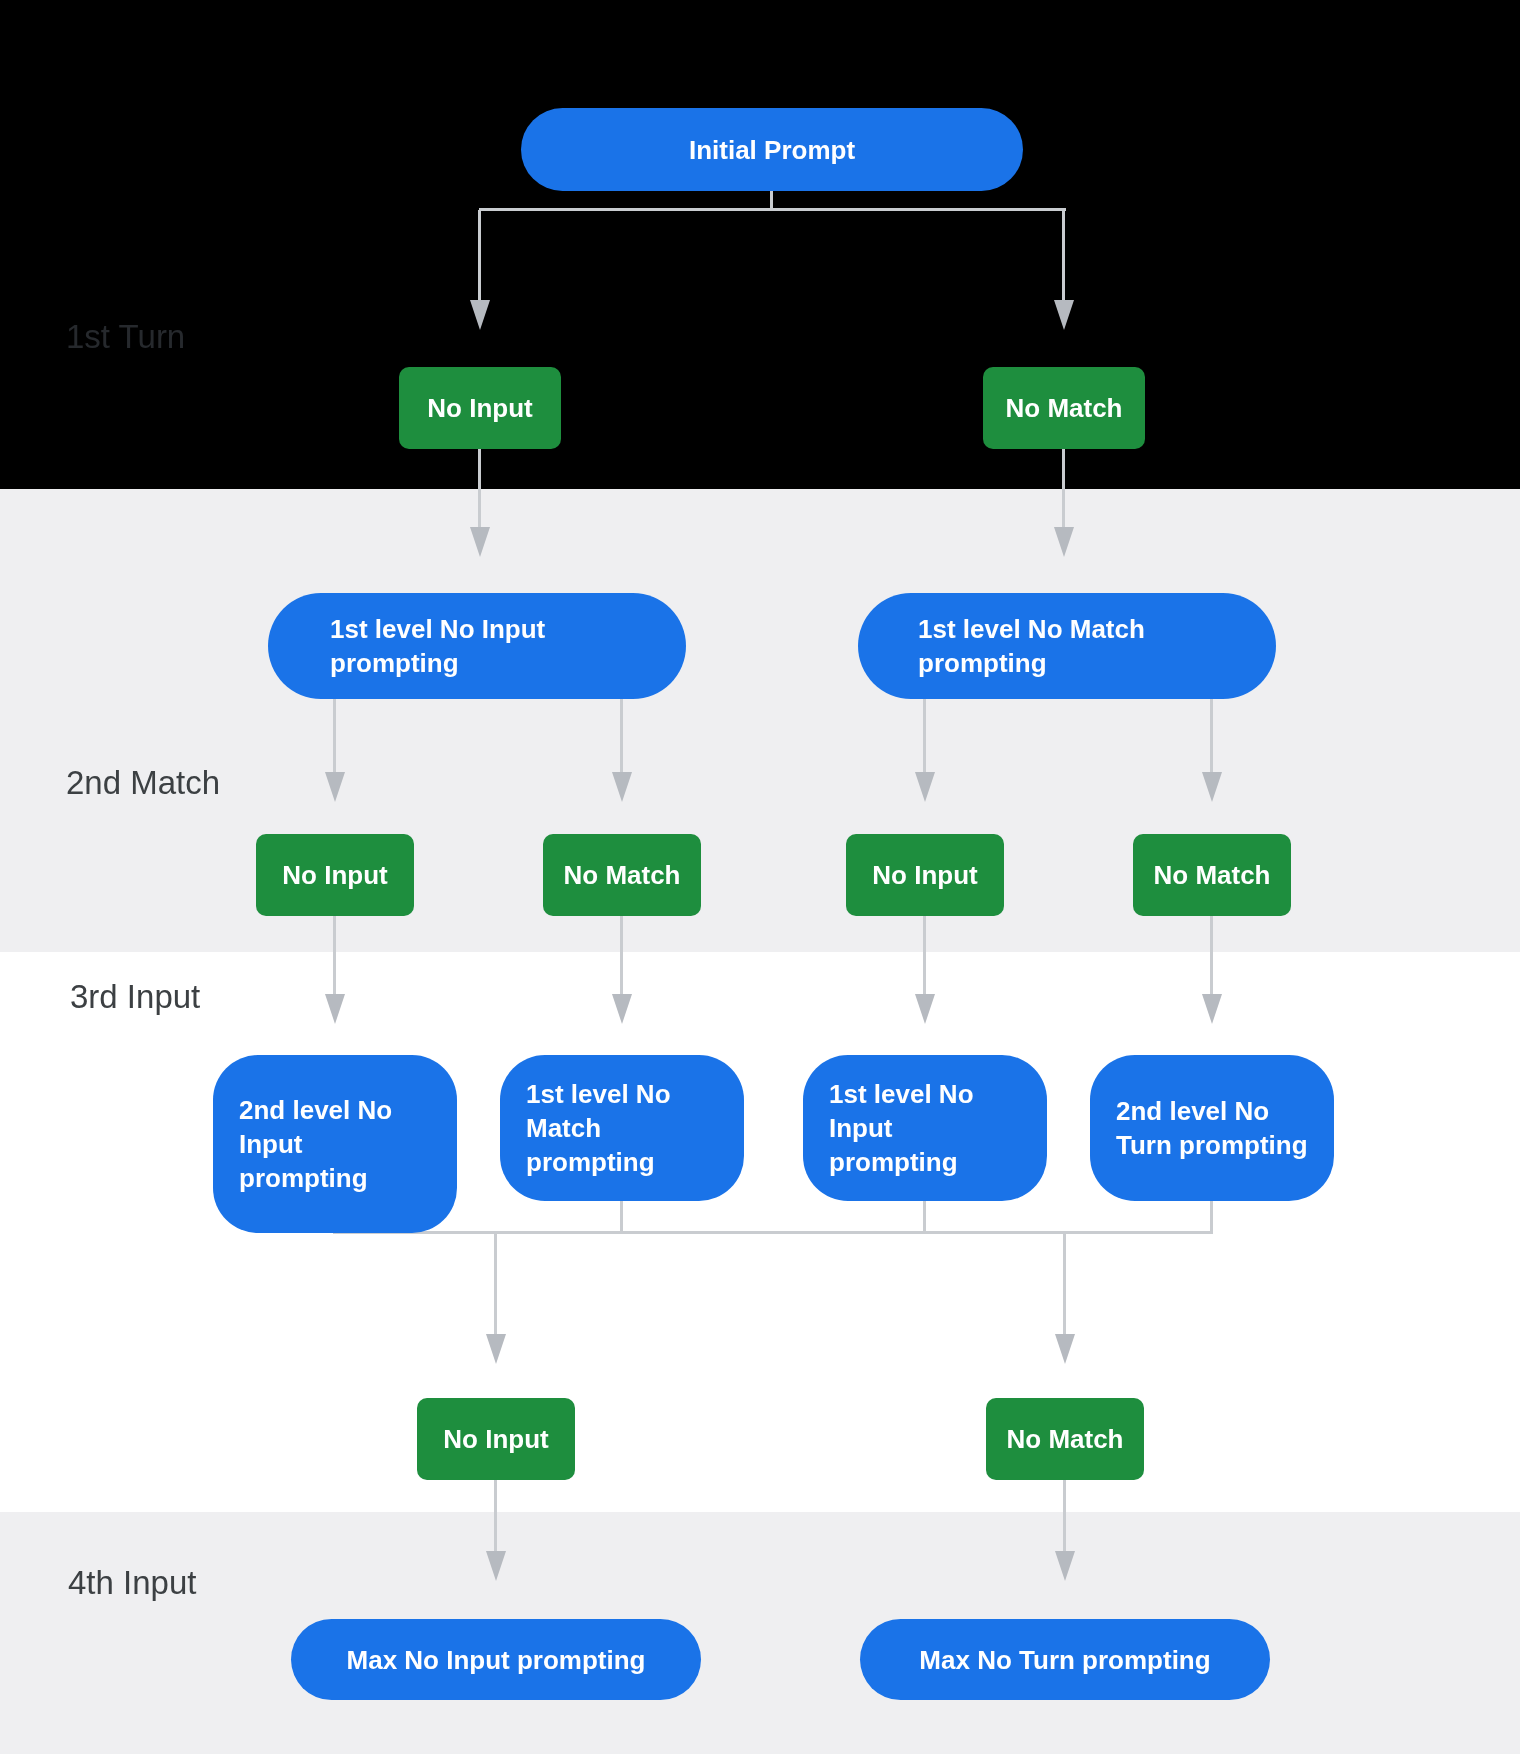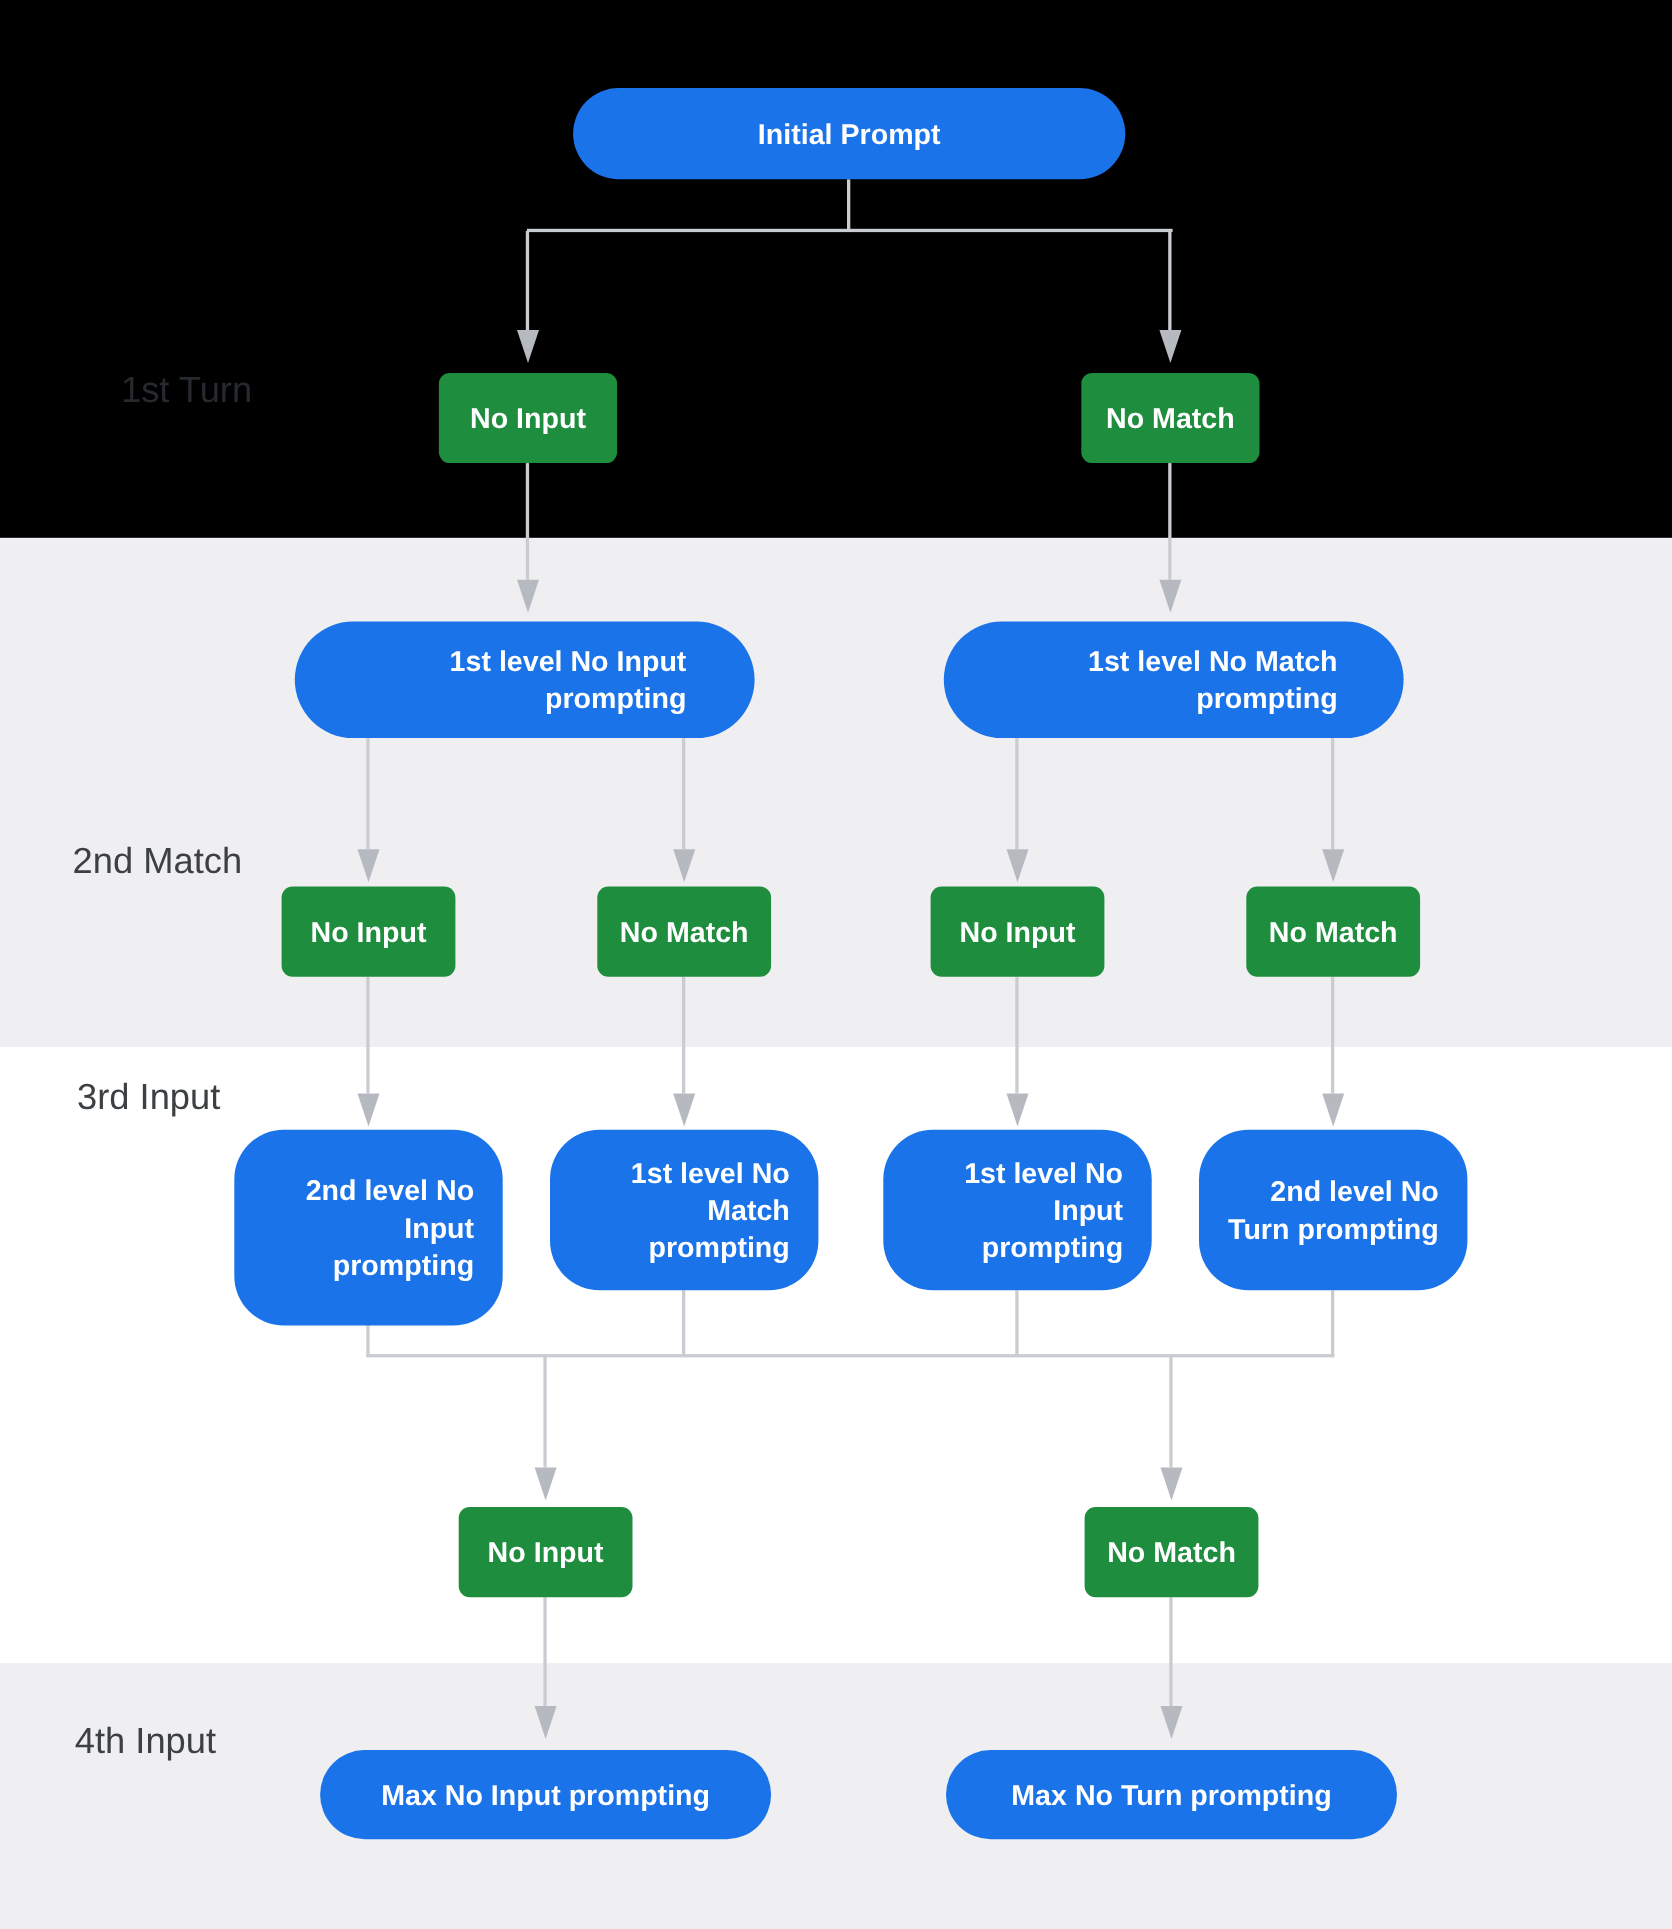--- a/index.html
+++ b/index.html
@@ -13,22 +13,22 @@
   .band.white { background:#ffffff; }
 
   .turn-label {
     position:absolute; font-size:33px; font-weight:400; color:#3c4043;
     white-space:nowrap; line-height:44px;
   }
   .turn-label.on-dark { color:#26292d; }
 
   .node {
     position:absolute; display:flex; align-items:center; justify-content:center;
-    text-align:right; color:#ffffff; font-size:26px; font-weight:600;
-    line-height:34px; box-sizing:border-box;
+    text-align:left; color:#ffffff; font-size:26px; font-weight:600;
+    line-height:34px; box-sizing:border-box;margin-top:28px;
   }
   .blue  { background:#1a73e8; }
   .green { background:#1e8e3e; border-radius:10px; }
   .pill-lg  { border-radius:42px; }   
   .pill-md  { border-radius:53px; }   
   .round-bx { border-radius:45px; }   
 
   .vl { position:absolute; width:3px;  background:#c9ccd0; }
   .hl { position:absolute; height:3px; background:#c9ccd0; }
   .arr {
@@ -40,21 +40,21 @@
 </head>
 <body>
 
 <div id="stage">
 
   <div class="band dark" style="top:0;    height:489px;"></div>
   <div class="band gray" style="top:489px; height:463px;"></div>
   <div class="band white" style="top:952px; height:560px;"></div>
   <div class="band gray" style="top:1512px;height:242px;"></div>
 
-  <div class="turn-label on-dark" style="left:66px; top:332px;margin-left:44px;">1st Turn</div>
+  <div class="turn-label on-dark" style="left:66px; top:315px;">1st Turn</div>
   <div class="turn-label" style="left:66px; top:761px;">2nd Match</div>
   <div class="turn-label" style="left:70px; top:975px;">3rd Input</div>
   <div class="turn-label" style="left:68px; top:1561px;">4th Input</div>
 
   <div class="vl" style="left:770px; top:163px; height:47px;"></div>
   <div class="hl" style="left:479px; top:208px; width:587px;"></div>
   <div class="vl" style="left:478px; top:210px; height:90px;"></div>
   <div class="vl" style="left:1062px;top:210px; height:90px;"></div>
   <div class="arr" style="left:470px; top:300px;"></div>
   <div class="arr" style="left:1054px;top:300px;"></div>

